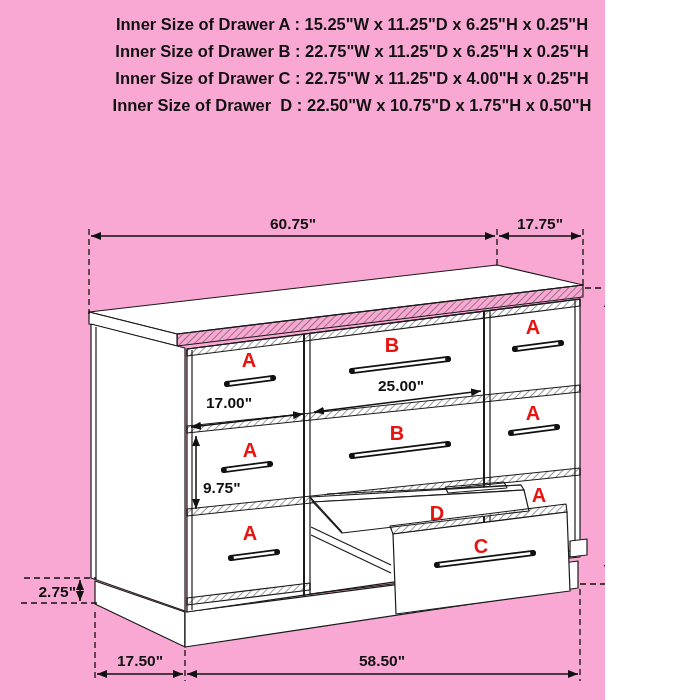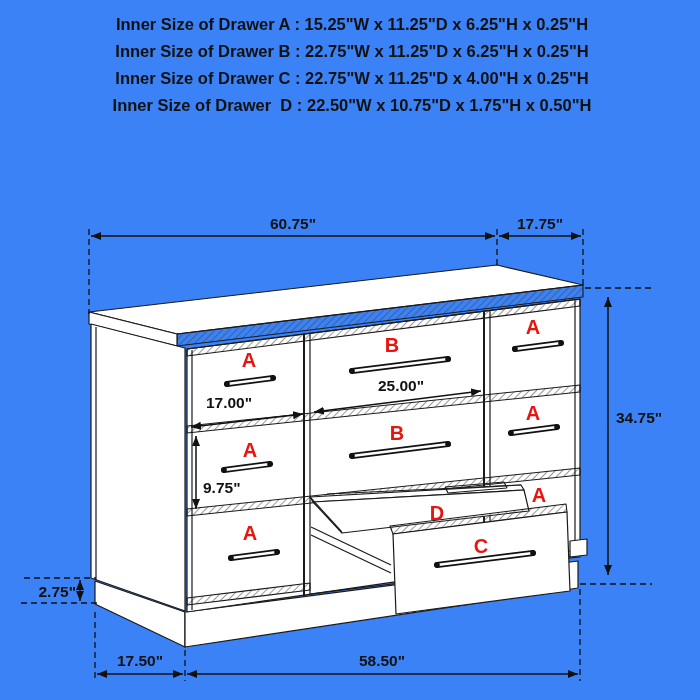--- a/index.html
+++ b/index.html
@@ -1,16 +1,16 @@
 <!DOCTYPE html>
 <html><head>
 <meta charset="utf-8">
 <style>
   html,body{margin:0;padding:0;background:#ffffff;}
-  .canvas{width:700px;height:700px;background:#3b82f6;position:relative;overflow:hidden;text-decoration:underline;}
+  .canvas{width:605px;height:700px;background:#f9a8d4;position:relative;overflow:hidden;text-decoration:underline;}
   svg{display:block;}
   text{font-family:"Liberation Sans","DejaVu Sans",sans-serif;}
   .hdr{font-weight:bold;font-size:16.5px;fill:#111;white-space:pre;}
   .dim{font-weight:bold;font-size:15.5px;fill:#111;}
   .lbl{font-weight:bold;font-size:20px;fill:#e81410;}
   .wf{fill:#ffffff;stroke:#1a1a1a;stroke-width:1.2;stroke-linejoin:round;}
   .hf{fill:url(#hatch);stroke:#1a1a1a;stroke-width:1.1;stroke-linejoin:round;}
   .ln{fill:none;stroke:#1a1a1a;stroke-width:1.2;}
   .ln2{fill:none;stroke:#1a1a1a;stroke-width:2;}
   .dash{fill:none;stroke:#111;stroke-width:1.3;stroke-dasharray:6 4;}

